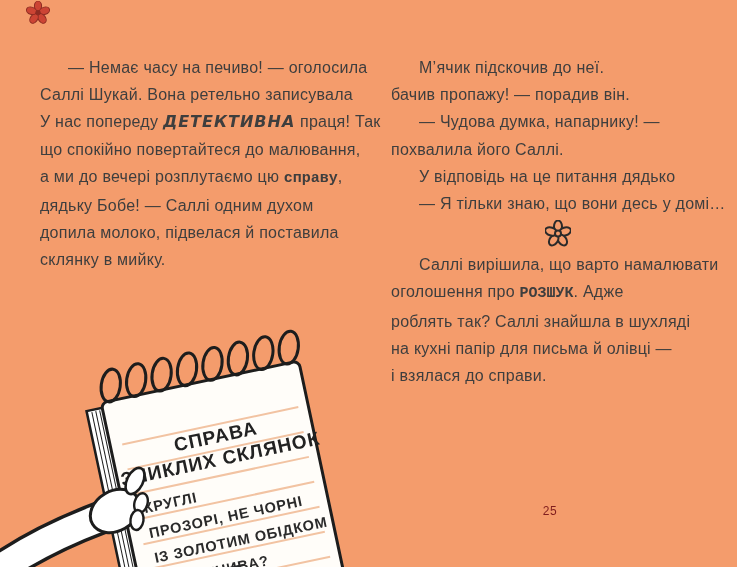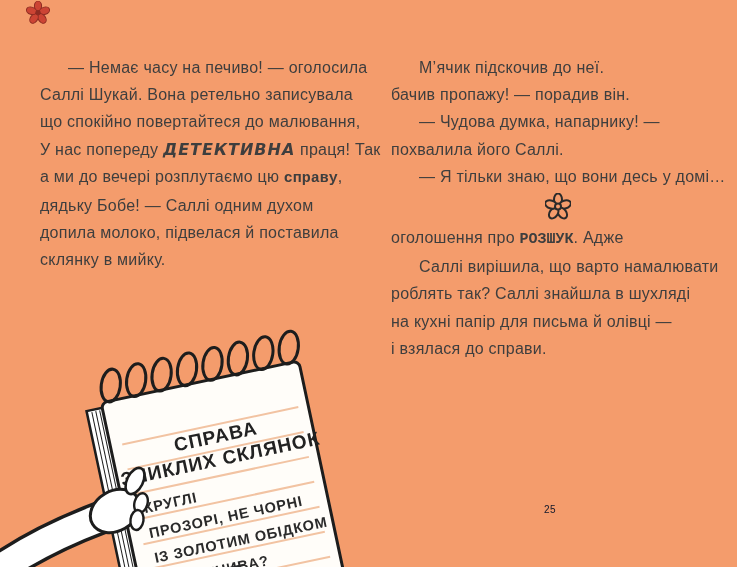--- a/index.html
+++ b/index.html
@@ -11,21 +11,21 @@
   }
   .page-col{position:absolute;top:54px;width:334px;font-size:16px;line-height:27.2px;letter-spacing:.25px;}
   #left-col{left:40px;}
   #right-col{left:391px;}
   .line{white-space:nowrap;}
   .line.indent{padding-left:28px;}
   .seg-display{font-weight:bold;font-style:italic;letter-spacing:1px;font-family:"DejaVu Sans",sans-serif;}
   .seg-slab{font-family:"Liberation Mono",monospace;font-weight:bold;font-size:15px;letter-spacing:0;}
   .ornament-row{height:32px;display:flex;align-items:center;justify-content:center;margin:1px 0 1px 0;}
   #page-number{position:absolute;left:527px;top:504px;width:46px;text-align:center;
-    font-size:10px;color:#0f172a;letter-spacing:.5px;}
+    font-size:12px;color:#7f1d1d;letter-spacing:.5px;}
   #corner-flower{position:absolute;left:26px;top:1px;}
   #notebook-wrap{position:absolute;left:0;top:327px;width:345px;height:240px;}
   svg text{font-family:"Liberation Sans",sans-serif;}
 </style>
 </head>
 <body>
 
 <div id="corner-flower">
   <svg width="24" height="24" viewBox="0 0 24 24">
     <g>
@@ -35,51 +35,52 @@
       <ellipse cx="8" cy="17.5" rx="3.6" ry="5.2" fill="#cc4434" stroke="#8e2b22" stroke-width="1" transform="rotate(216 8 17.5)"></ellipse>
       <ellipse cx="5.5" cy="9.8" rx="3.6" ry="5.2" fill="#cc4434" stroke="#8e2b22" stroke-width="1" transform="rotate(288 5.5 9.8)"></ellipse>
       <circle cx="12" cy="11.5" r="2.6" fill="#8e2b22"></circle>
     </g>
   </svg>
 </div>
 
 <div class="page-col" id="left-col">
     <div class="line indent"><span>— Немає часу на печиво! — оголосила</span></div>
     <div class="line"><span>Саллі Шукай. Вона ретельно записувала</span></div>
+    <div class="line"><span>У нас попереду </span><span class="seg-display">ДЕТЕКТИВНА</span><span> праця! Так</span></div>
     <div class="line"><span>що спокійно повертайтеся до малювання,</span></div>
-    <div class="line"><span>У нас попереду </span><span class="seg-display">ДЕТЕКТИВНА</span><span> праця! Так</span></div>
     <div class="line"><span>а ми до вечері розплутаємо цю </span><span class="seg-slab">справу</span><span>,</span></div>
     <div class="line"><span>дядьку Бобе! — Саллі одним духом</span></div>
     <div class="line"><span>допила молоко, підвелася й поставила</span></div>
     <div class="line"><span>склянку в мийку.</span></div>
   </div>
 
 <div class="page-col" id="right-col">
   <div>
       <div class="line indent"><span>М’ячик підскочив до неї.</span></div>
       <div class="line"><span>бачив пропажу! — порадив він.</span></div>
       <div class="line indent"><span>— Чудова думка, напарнику! —</span></div>
       <div class="line"><span>похвалила його Саллі.</span></div>
+      <div class="line indent"><span>У відповідь на це питання дядько</span></div>
       <div class="line indent"><span>— Я тільки знаю, що вони десь у домі…</span></div>
     </div>
   <div class="ornament-row">
     <svg width="26" height="28" viewBox="0 0 26 28">
       <g fill="#f49c6c" stroke="#2a2a2a" stroke-width="2">
         <ellipse cx="13" cy="6.5" rx="4" ry="6"></ellipse>
         <ellipse cx="20" cy="11.5" rx="4" ry="6" transform="rotate(72 20 11.5)"></ellipse>
         <ellipse cx="17.3" cy="20" rx="4" ry="6" transform="rotate(144 17.3 20)"></ellipse>
         <ellipse cx="8.7" cy="20" rx="4" ry="6" transform="rotate(216 8.7 20)"></ellipse>
         <ellipse cx="6" cy="11.5" rx="4" ry="6" transform="rotate(288 6 11.5)"></ellipse>
         <circle cx="13" cy="13.5" r="3" fill="#f49c6c"></circle>
       </g>
     </svg>
   </div>
   <div>
+      <div class="line indent"><span>Саллі вирішила, що варто намалювати</span></div>
       <div class="line"><span>оголошення про </span><span class="seg-slab">РОЗШУК</span><span>. Адже</span></div>
-      <div class="line indent"><span>Саллі вирішила, що варто намалювати</span></div>
       <div class="line"><span>роблять так? Саллі знайшла в шухляді</span></div>
       <div class="line"><span>на кухні папір для письма й олівці —</span></div>
       <div class="line"><span>і взялася до справи.</span></div>
     </div>
 </div>
 
 <div id="page-number">25</div>
 
 <div id="notebook-wrap">
   <svg width="345" height="240" viewBox="0 0 345 240">

